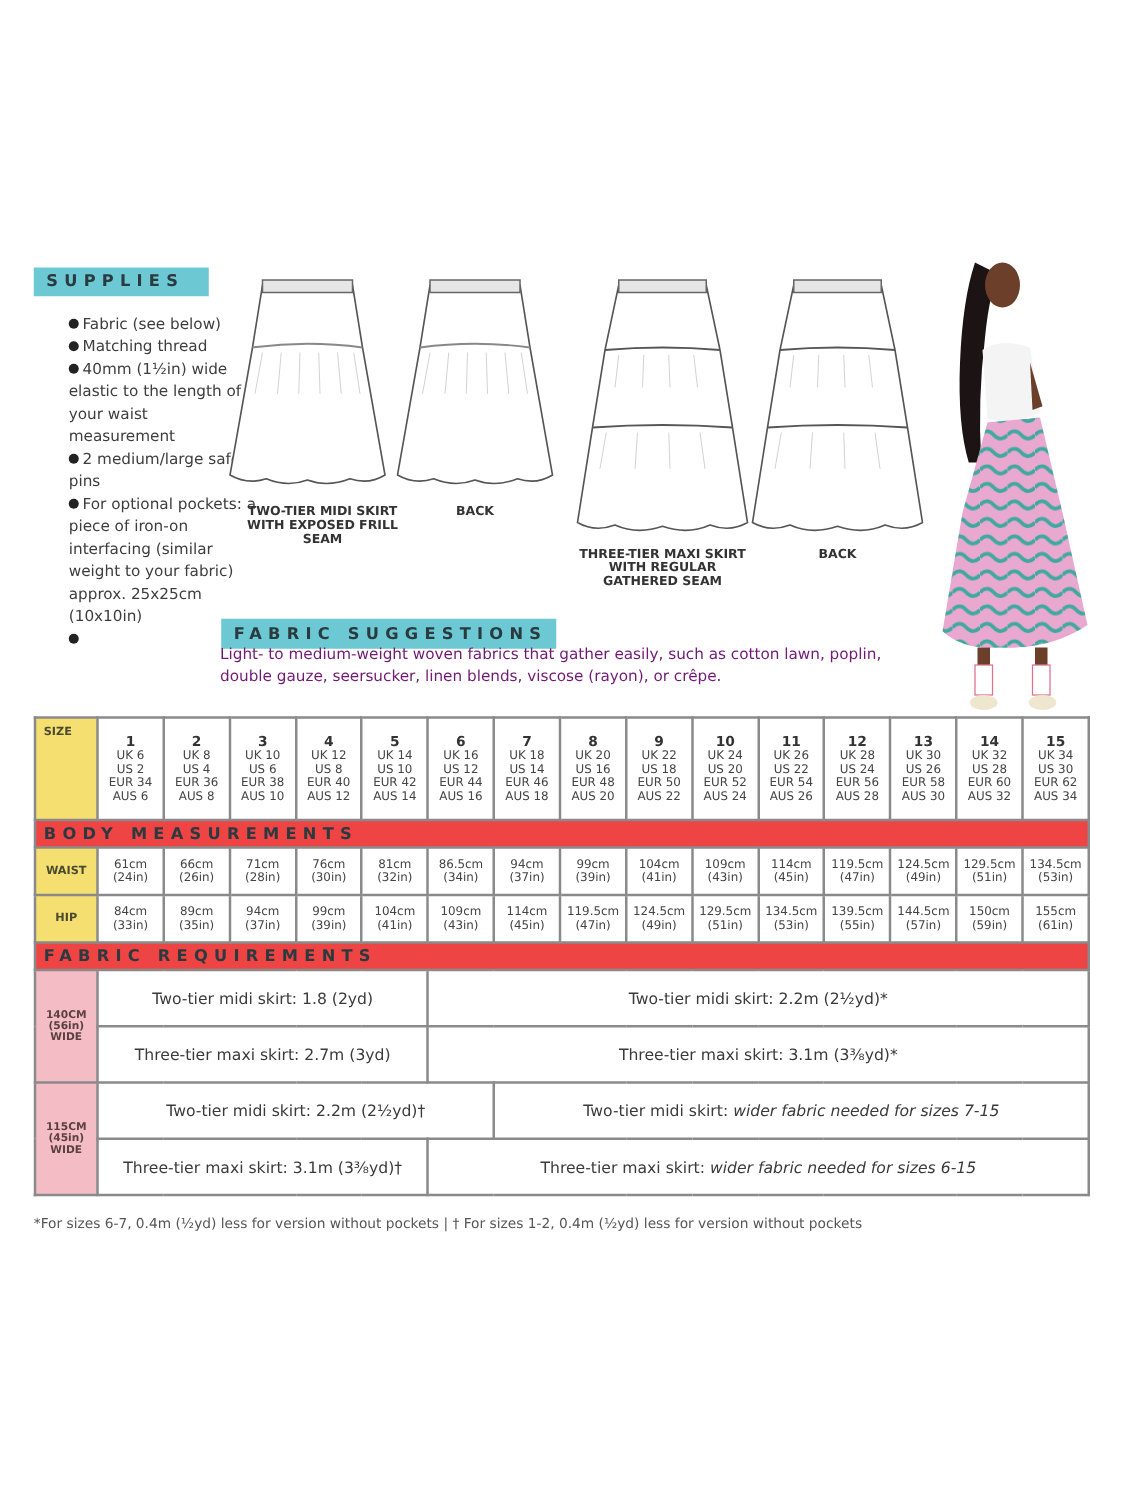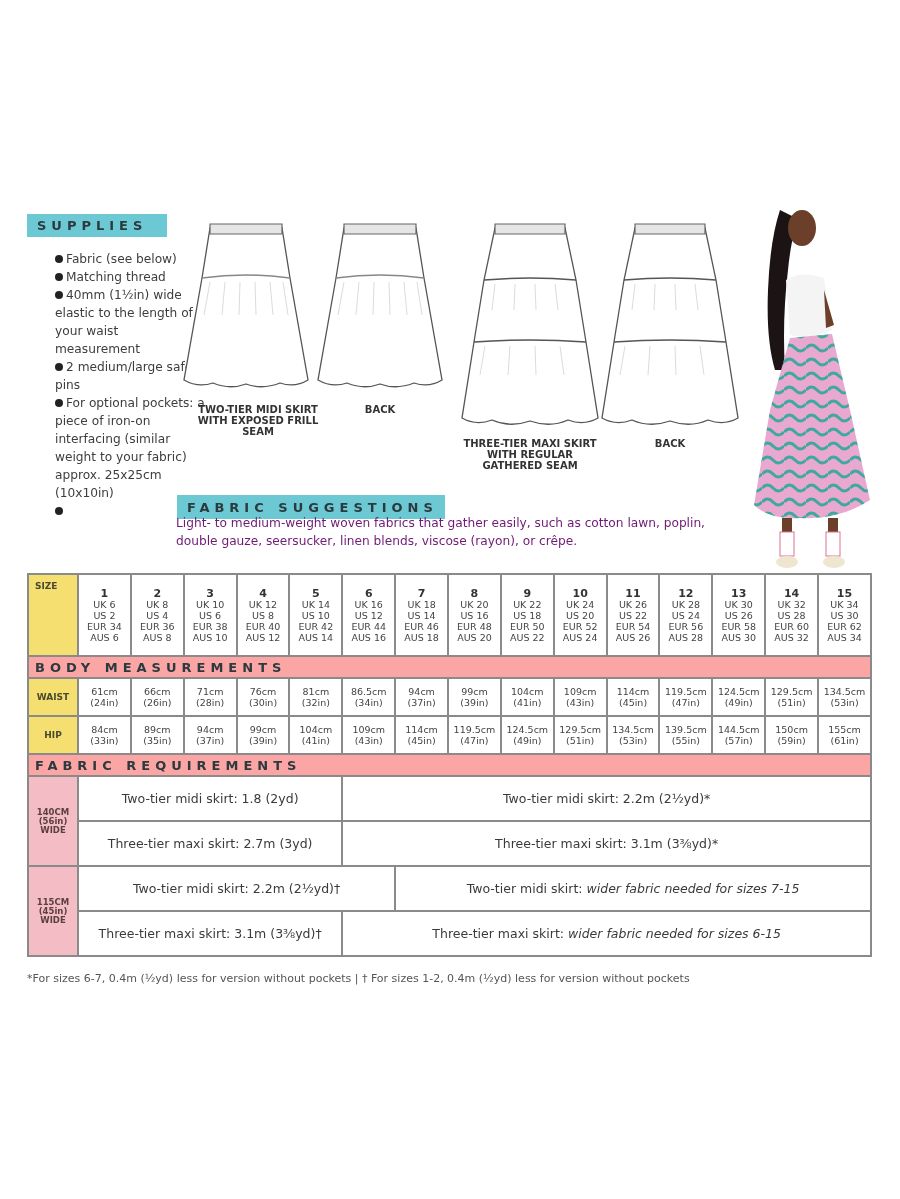--- a/index.html
+++ b/index.html
@@ -11,21 +11,21 @@
   .supplies-list { left:27px; top:250px; width:150px; font-size:12.2px; line-height:18px; color:#3d3d3d;margin-left:28px; }
   .supplies-list div { margin:0; }
   .bullet { display:inline-block; width:8px; height:8px; border-radius:50%; background:#222;
             margin-right:3px; vertical-align:middle; position:relative; top:-1px; }
   .skirt-label { font-size:10px; font-weight:bold; text-align:center; line-height:11px; color:#333; }
   .fabric-text { left:176px; top:514px; width:560px; font-size:12.2px; line-height:18px; color:#701a75; }
   table.sz { position:absolute; left:27px; top:573px; width:845px; border-collapse:collapse; table-layout:fixed; }
   table.sz td { border:2px solid #8a8a8a; text-align:center; padding:0; font-size:9.5px; line-height:11px; color:#444; }
   .yellow { background:#f5df70 !important; font-weight:bold; font-size:9px !important; color:#4a4a30 !important;margin-top:47px; }
   .pink { background:#f4bcc4 !important; font-weight:bold; font-size:8.5px !important; line-height:9px !important; color:#5a4040 !important; }
-  .hdr td.bannercell { background:#fca5a5; text-align:left !important; font-weight:bold; letter-spacing:5px;
+  .hdr td.bannercell { background:#ef4444; text-align:left !important; font-weight:bold; letter-spacing:5px;
           font-size:13px !important; color:#2a3a3f !important; padding-left:6px !important; height:20px; }
   .num { font-weight:bold; font-size:11px; color:#333; }
   .req { font-size:12.5px !important; color:#3a3a3a !important; }
   .footnote { left:27px; top:972px; font-size:11px; color:#555; }
   svg .ln { fill:#fff; stroke:#555; stroke-width:1.3; }
   svg .band { fill:#e6e6e6; stroke:#666; stroke-width:1.2; }
   svg .gather { stroke:#ccc; stroke-width:0.7; }
 </style>
 </head>
 <body>

